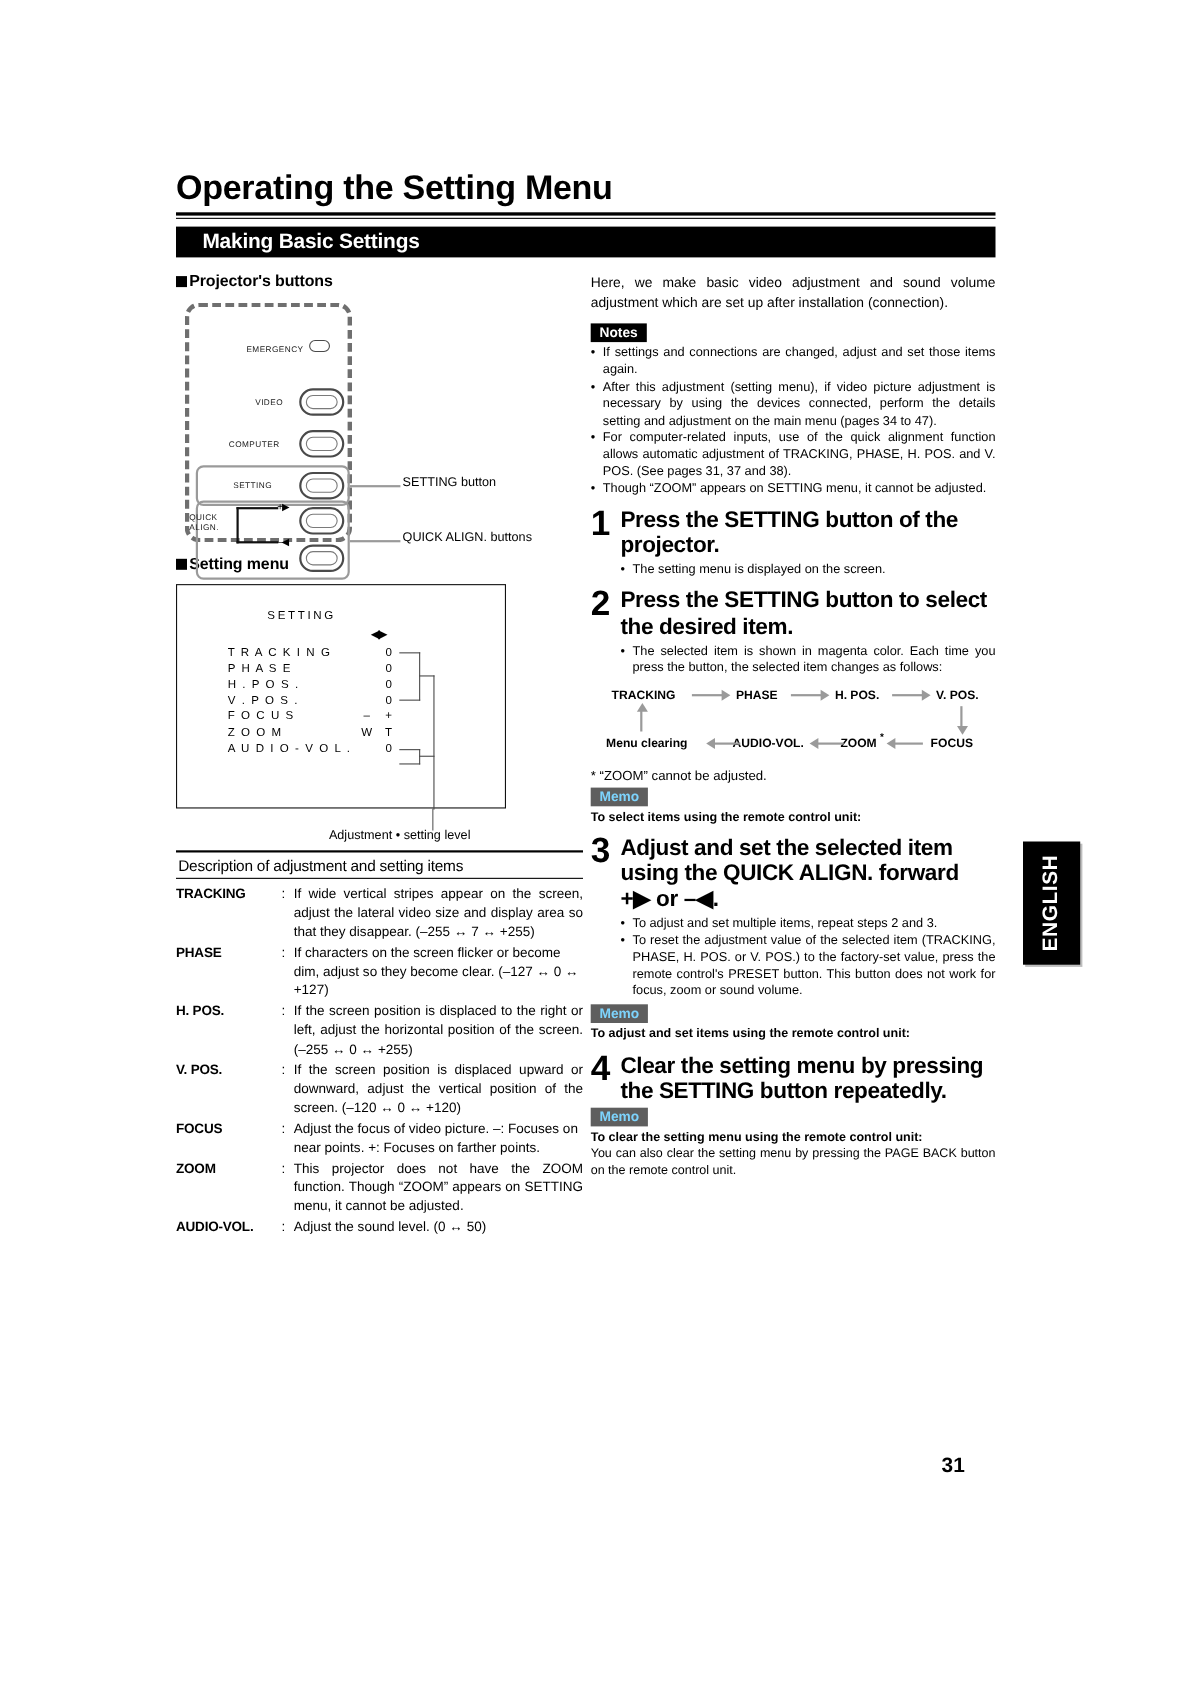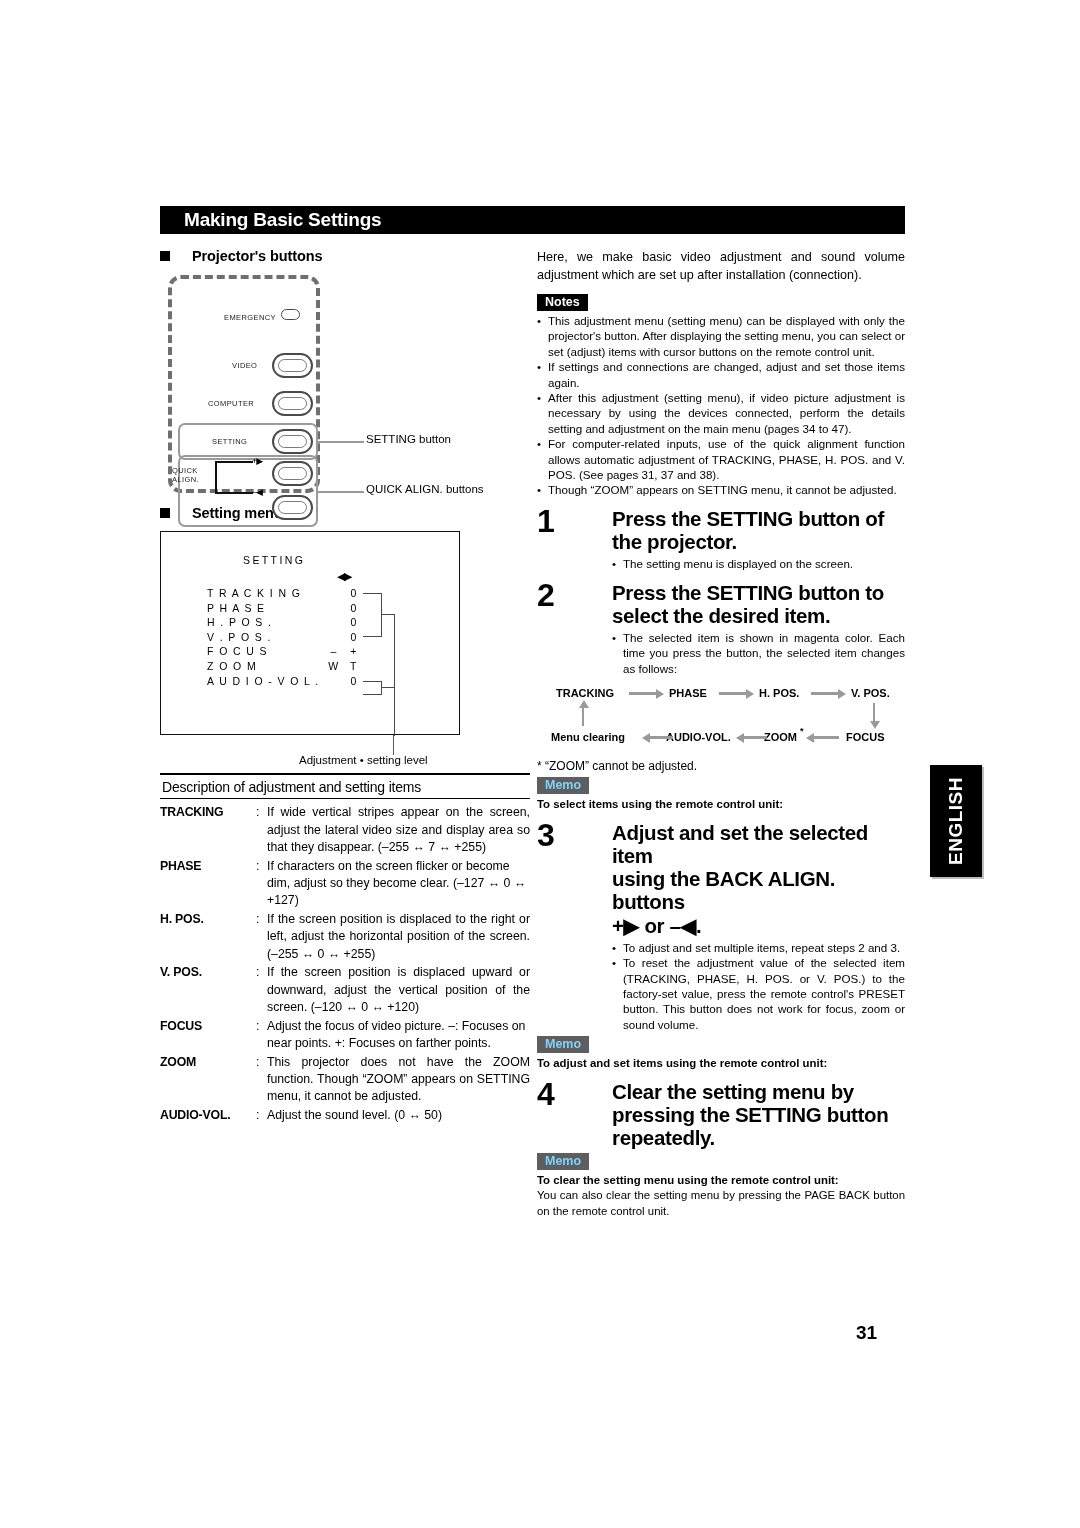--- a/index.html
+++ b/index.html
@@ -27,21 +27,21 @@
   }
   .section-bar .bar-label {
     color: #fff; font-size: 19px; font-weight: bold;
     line-height: 28px; padding-left: 24px; letter-spacing: -0.2px;
   }
 
   
   .col-left { position: absolute; left: 160px; top: 248px; width: 370px; }
   .sq-head {
     font-size: 14.5px; font-weight: bold; letter-spacing: -0.1px;
-    display: flex; align-items: center; gap: 22px;
+    display: flex; align-items: center; gap: 2px;
   }
   .sq-head .sq { width: 10px; height: 10px; background: #000; display: inline-block; }
 
   
   .panel-wrap { position: relative; margin-top: 11px; height: 218px; }
   .panel {
     position: absolute; left: 8px; top: 0; width: 152px; height: 218px;
     border: 4px dashed #6f6f6f; border-radius: 13px;
   }
   .prow { position: absolute; font-size: 7.5px; letter-spacing: 0.4px; color:#1a1a1a; }
@@ -134,21 +134,21 @@
   }
   ul.bullets { list-style: none; }
   ul.bullets li {
     position: relative; padding-left: 11px;
     font-size: 11.6px; line-height: 1.33; text-align: justify; margin-bottom: 0px;
   }
   ul.bullets li::before { content: "•"; position: absolute; left: 0; top: 0; }
 
   .step { display: flex; margin-top: 9px; }
   .step-num { font-size: 32px; font-weight: bold; line-height: 0.92; flex: 0 0 27px; }
-  .step-main { flex: 1; margin-left: 48px; }
+  .step-main { flex: 1; }
   .step-title {
     font-size: 20.5px; font-weight: bold; line-height: 1.13; letter-spacing: -0.35px;
   }
   .step-sub { margin-top: 3px; }
   .step-sub li { font-size: 11.6px; line-height: 1.35; }
 
   
   .flow { position: relative; width: 360px; height: 72px; margin: 9px 0 2px 14px; }
   .flow-lbl {
     position: absolute; font-size: 11px; font-weight: bold; white-space: nowrap;
@@ -182,20 +182,25 @@
   .page-num {
     position: absolute; left: 856px; top: 1322px;
     font-size: 19px; font-weight: bold;
   }
 </style>
 </head>
 <body>
 
 <div class="page">
 
+  <div class="title-block">
+    <div class="page-title">Operating the Setting Menu</div>
+    <div class="rule-thick"></div>
+    <div class="rule-thin"></div>
+  </div>
 
   <div class="section-bar">
     <div class="bar-label">Making Basic Settings</div>
   </div>
 
   <div class="col-left">
 
     <div class="sq-head">
       <span class="sq"></span>
       <span>Projector's buttons</span>
@@ -342,21 +347,20 @@
       </div>
     </div>
   </div>
 
   <div class="col-right">
 
     <div class="intro">Here, we make basic video adjustment and sound volume adjustment which are set up after installation (connection).</div>
 
     <div class="tag-notes">Notes</div>
     <ul class="bullets">
-      <li>This adjustment menu (setting menu) can be displayed with only the projector's button. After displaying the setting menu, you can select or set (adjust) items with cursor buttons on the remote control unit.</li>
       <li>If settings and connections are changed, adjust and set those items again.</li>
       <li>After this adjustment (setting menu), if video picture adjustment is necessary by using the devices connected, perform the details setting and adjustment on the main menu (pages 34 to 47).</li>
       <li>For computer-related inputs, use of the quick alignment function allows automatic adjustment of TRACKING, PHASE, H. POS. and V. POS. (See pages 31, 37 and 38).</li>
       <li>Though “ZOOM” appears on SETTING menu, it cannot be adjusted.</li>
     </ul>
 
     
     <div class="step">
       <div class="step-num">1</div>
       <div class="step-main">
@@ -416,21 +420,21 @@
     
     <div class="tag-memo">Memo</div>
     <div class="memo-strong">To select items using the remote control unit:</div>
 
     
     <div class="step">
       <div class="step-num">3</div>
       <div class="step-main">
         <div class="step-title">
           <span>Adjust and set the selected item</span><br>
-          <span>using the BACK ALIGN. buttons</span><br>
+          <span>using the QUICK ALIGN. forward</span><br>
           <span>+▶ or –◀.</span>
         </div>
         <ul class="bullets step-sub">
           <li>To adjust and set multiple items, repeat steps 2 and 3.</li>
           <li>To reset the adjustment value of the selected item (TRACKING, PHASE, H. POS. or V. POS.) to the factory-set value, press the remote control's PRESET button. This button does not work for focus, zoom or sound volume.</li>
         </ul>
       </div>
     </div>
 
     

